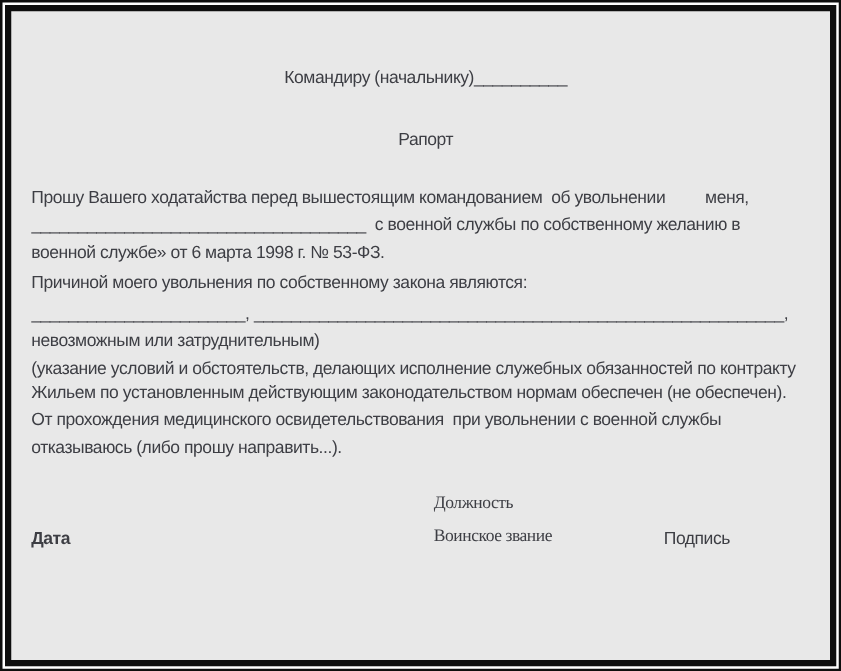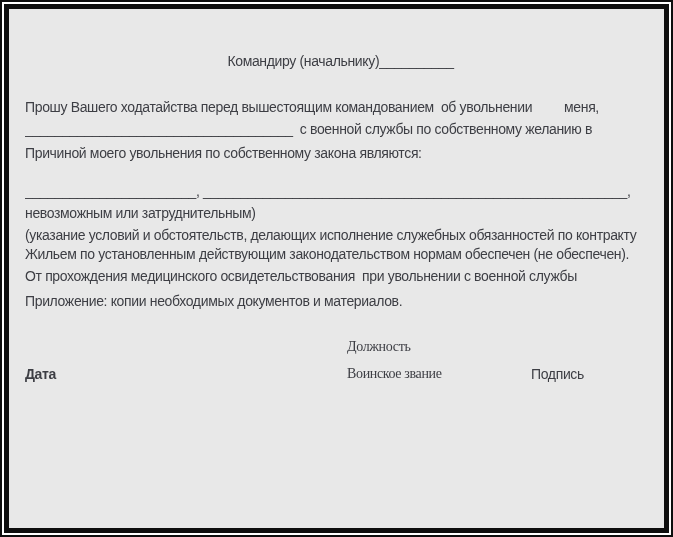--- a/index.html
+++ b/index.html
@@ -35,58 +35,60 @@
   .line{
     white-space:pre;
     line-height:22px;
     height:22px;
     overflow:hidden;
   }
   .addressee{ text-align:center; margin-top:41px; }
   .title-line{ text-align:center; margin-top:28px; }
   .mt-p1{ margin-top:24px; }
   .mt-p2{ margin-top:2px; }
-  .mt-blank{ margin-top:16px; }
+  .mt-blank{ margin-top:3px; }
   .mt-p3{ margin-top:-3px; }
   .mt-p5{ margin-top:2px; }
   .mt-p6{ margin-top:3px; }
   .footer-row{ position:relative; height:22px; line-height:22px; }
   .fr1{ margin-top:24px; }
   .fr2{ margin-top:5px; }
   .f-abs{ position:absolute; top:0; white-space:pre; }
   .f-date{ left:0;font-weight:bold; }
   .f-pos, .f-rank{ left:322px;font-family:Liberation Serif, serif; }
   .f-sign{ left:506px; }
 </style>
 </head>
 <body>
 
 <div class="frame-outer">
   <div class="frame-inner">
     <div class="content">
 
       <div class="line addressee">Командиру (начальнику)__________</div>
 
+      <div class="line title-line">Рапорт</div>
 
       <div class="line mt-p1">Прошу Вашего ходатайства перед вышестоящим командованием  об увольнении         меня,</div>
       <div class="line">____________________________________  с военной службы по собственному желанию в</div>
+      <div class="line">военной службе» от 6 марта 1998 г. № 53-ФЗ.</div>
 
       <div class="line mt-p2">Причиной моего увольнения по собственному закона являются:</div>
 
       <div class="line mt-blank">_______________________, _________________________________________________________,</div>
 
       <div class="line">невозможным или затруднительным)</div>
       <div class="line">(указание условий и обстоятельств, делающих исполнение служебных обязанностей по контракту</div>
 
       <div class="line mt-p3">Жильем по установленным действующим законодательством нормам обеспечен (не обеспечен).</div>
 
       <div class="line">От прохождения медицинского освидетельствования  при увольнении с военной службы</div>
+      <div class="line">отказываюсь (либо прошу направить...).</div>
 
 
-      <div class="line mt-p6">Приложение: копии необходимых документов и материалов.</div>
 
       <div class="footer-row fr1">
         <span class="f-abs f-pos">Должность</span>
       </div>
       <div class="footer-row fr2">
         <span class="f-abs f-date">Дата</span>
         <span class="f-abs f-rank">Воинское звание</span>
         <span class="f-abs f-sign">Подпись</span>
       </div>
 

